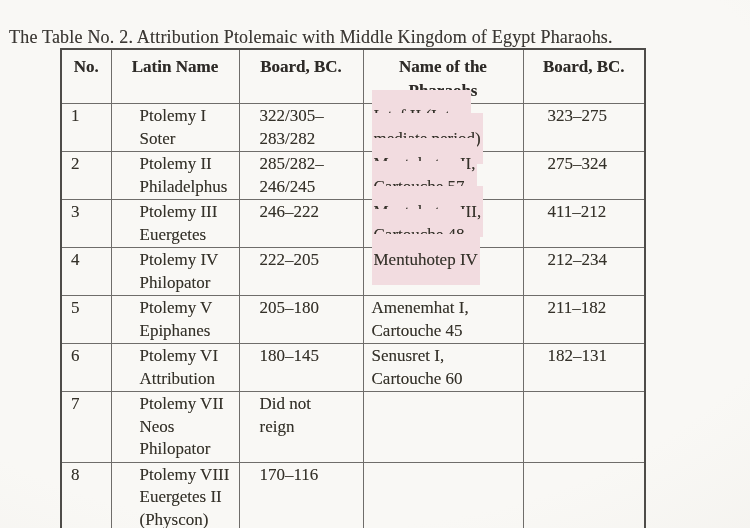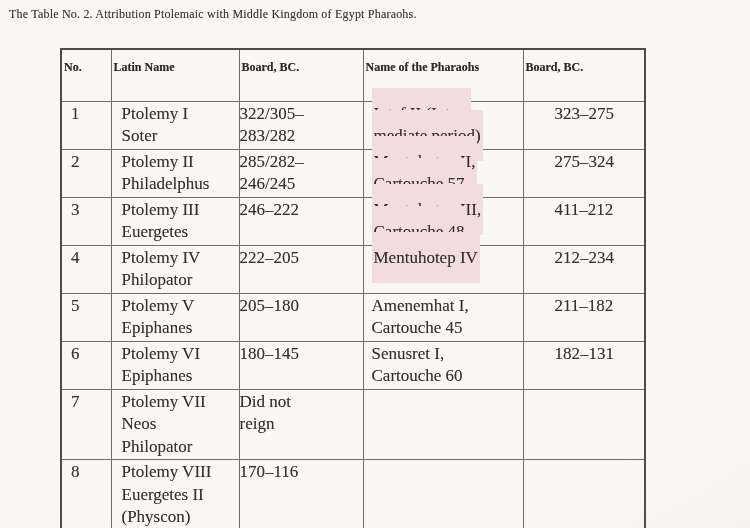--- a/index.html
+++ b/index.html
@@ -17,22 +17,22 @@
   }
   .doc {
     position: relative;
     width: 750px;
     height: 528px;
     background: radial-gradient(140% 130% at 42% 38%, #f9f8f5 48%, #edebe6 96%);
   }
   .title {
     position: absolute;
     left: 9px;
-    top: 7px;
-    font-size: 12px;
+    top: 27px;
+    font-size: 18px;
     letter-spacing: 0.2px;
     color: #3b3834;
     text-shadow: 0 0 0.5px rgba(70,64,58,0.45);
     white-space: nowrap;
     text-align: center;
   }
   table.attribution {
     position: absolute;
     left: 60px;
     top: 48px;
@@ -40,44 +40,44 @@
     border-collapse: collapse;
     background: transparent;
   }
   table.attribution, th, td {
     border: 1px solid var(--border);
   }
   table.attribution {
     border: 2px solid var(--border-dark);
   }
   th {
-    font-size: 12px;
+    font-size: 17px;
     font-weight: bold;
     vertical-align: top;
-    text-align: left;
+    text-align: center;
     padding: 5px 2px 0 2px;
     line-height: 24px;
     height: 52px;
     color: #2e2b28;
     text-shadow: 0 0 0.5px rgba(50,45,40,0.5);
   }
   td {
     font-size: 17px;
     vertical-align: top;
     padding: 1px 3px 1px 0;
     line-height: 22.5px;
     color: #343129;
     text-shadow: 0 0 0.5px rgba(70,64,58,0.4);
   }
   td span { white-space: pre-line; }
   td.col-0 { padding-left: 9px; }
-  td.col-1 { padding-left: 10px; }
-  td.col-2 { }
+  td.col-1 { padding-left: 28px; }
+  td.col-2 { padding-left: 20px; }
   td.col-3 { padding-left: 8px; }
-  td.col-4 { padding-left: 31px; }
+  td.col-4 { padding-left: 24px; }
   tbody tr { height: 46px; }
   span.hl {
     background: var(--highlight-pink);
     padding: 16px 2px;
     box-decoration-break: clone;
     -webkit-box-decoration-break: clone;
   }
 </style>
 </head>
 <body>
@@ -145,21 +145,21 @@
           <td class="col-1"><span>Ptolemy V
 Epiphanes</span></td>
           <td class="col-2"><span>205–180</span></td>
           <td class="col-3"><span>Amenemhat I,
 Cartouche 45</span></td>
           <td class="col-4"><span>211–182</span></td>
         </tr>
         <tr>
           <td class="col-0"><span>6</span></td>
           <td class="col-1"><span>Ptolemy VI
-Epiphanes</span></td>
+Attribution</span></td>
           <td class="col-2"><span>180–145</span></td>
           <td class="col-3"><span>Senusret I,
 Cartouche 60</span></td>
           <td class="col-4"><span>182–131</span></td>
         </tr>
         <tr>
           <td class="col-0"><span>7</span></td>
           <td class="col-1"><span>Ptolemy VII
 Neos
 Philopator</span></td>

